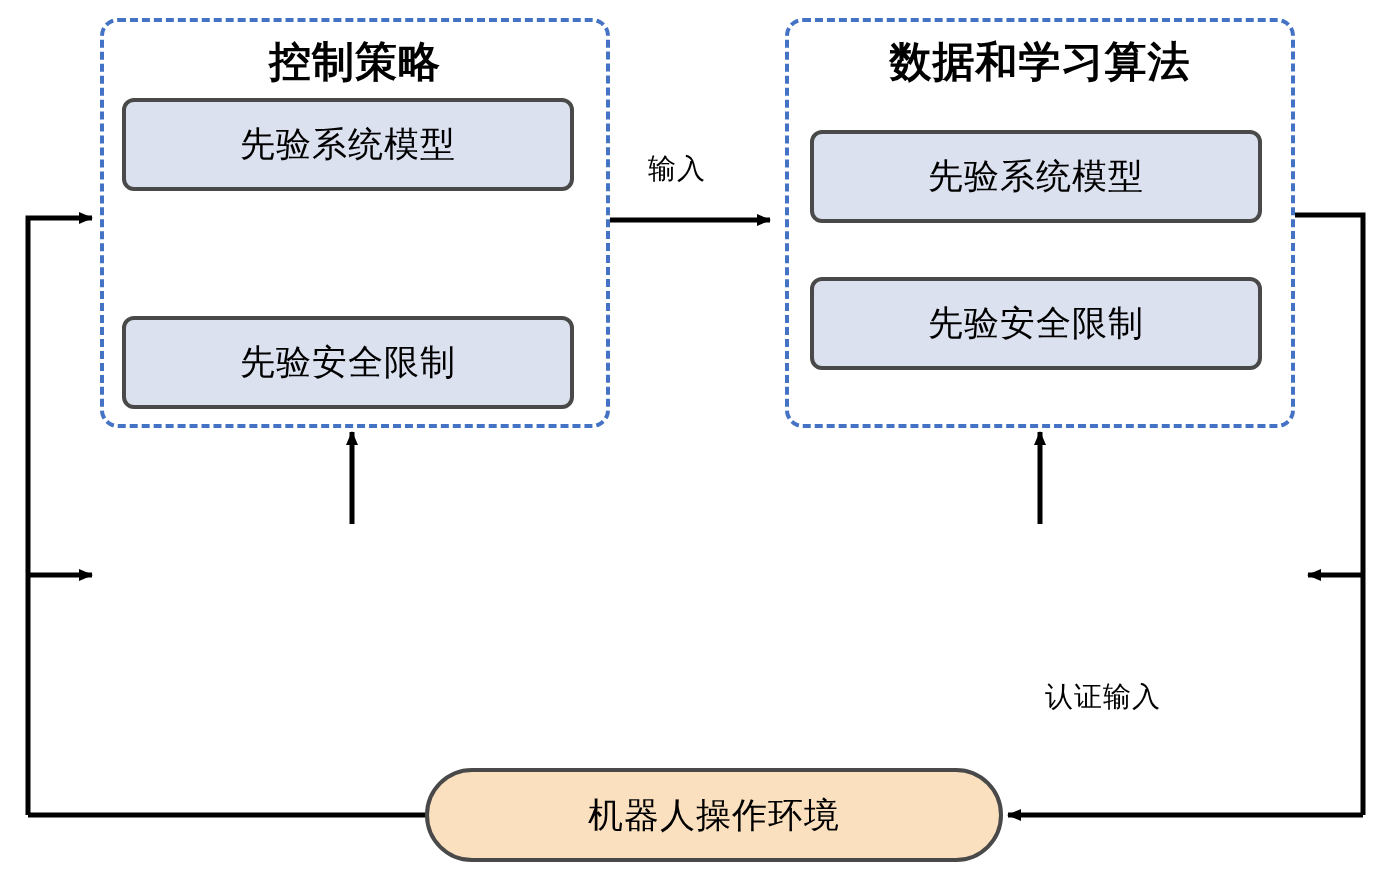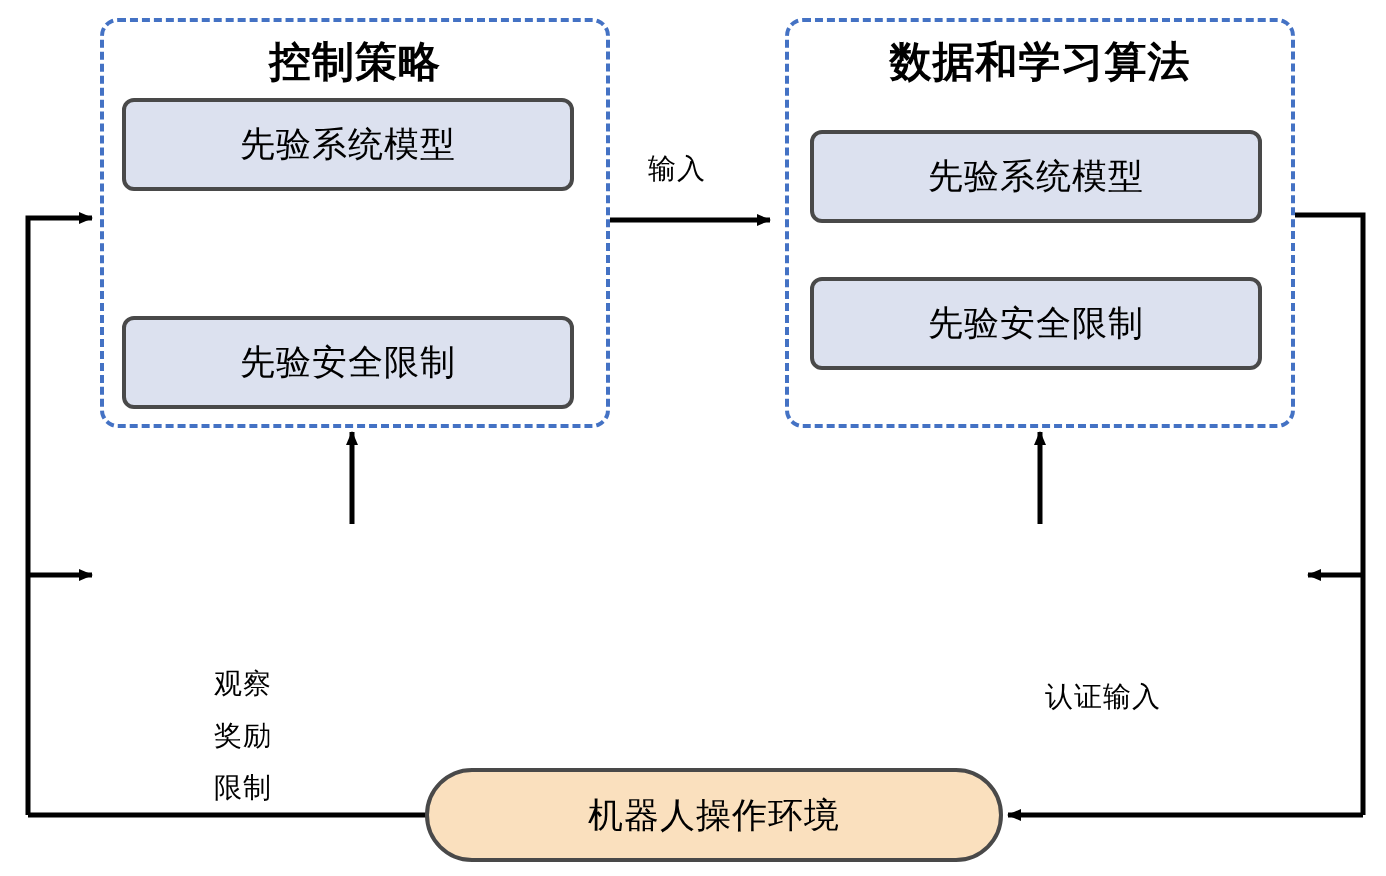--- a/index.html
+++ b/index.html
@@ -146,19 +146,16 @@
 
   <div class="sub-box" style="left:810px; top:130px; width:452px; height:93px;">先验系统模型</div>
 
   <div class="sub-box" style="left:810px; top:277px; width:452px; height:93px;">先验安全限制</div>
 
 
   <div class="pill" style="left:425px; top:768px; width:578px; height:94px;text-align:right;">机器人操作环境</div>
 
   <div class="edge-label" style="left:648px; top:146px;">输入</div>
 
-  <div class="edge-label multi" style="left:214px; top:658px;">观察
-奖励
-限制</div>
 
   <div class="edge-label" style="left:1045px; top:674px;">认证输入</div>
 
 </div>
 
 </body></html>

